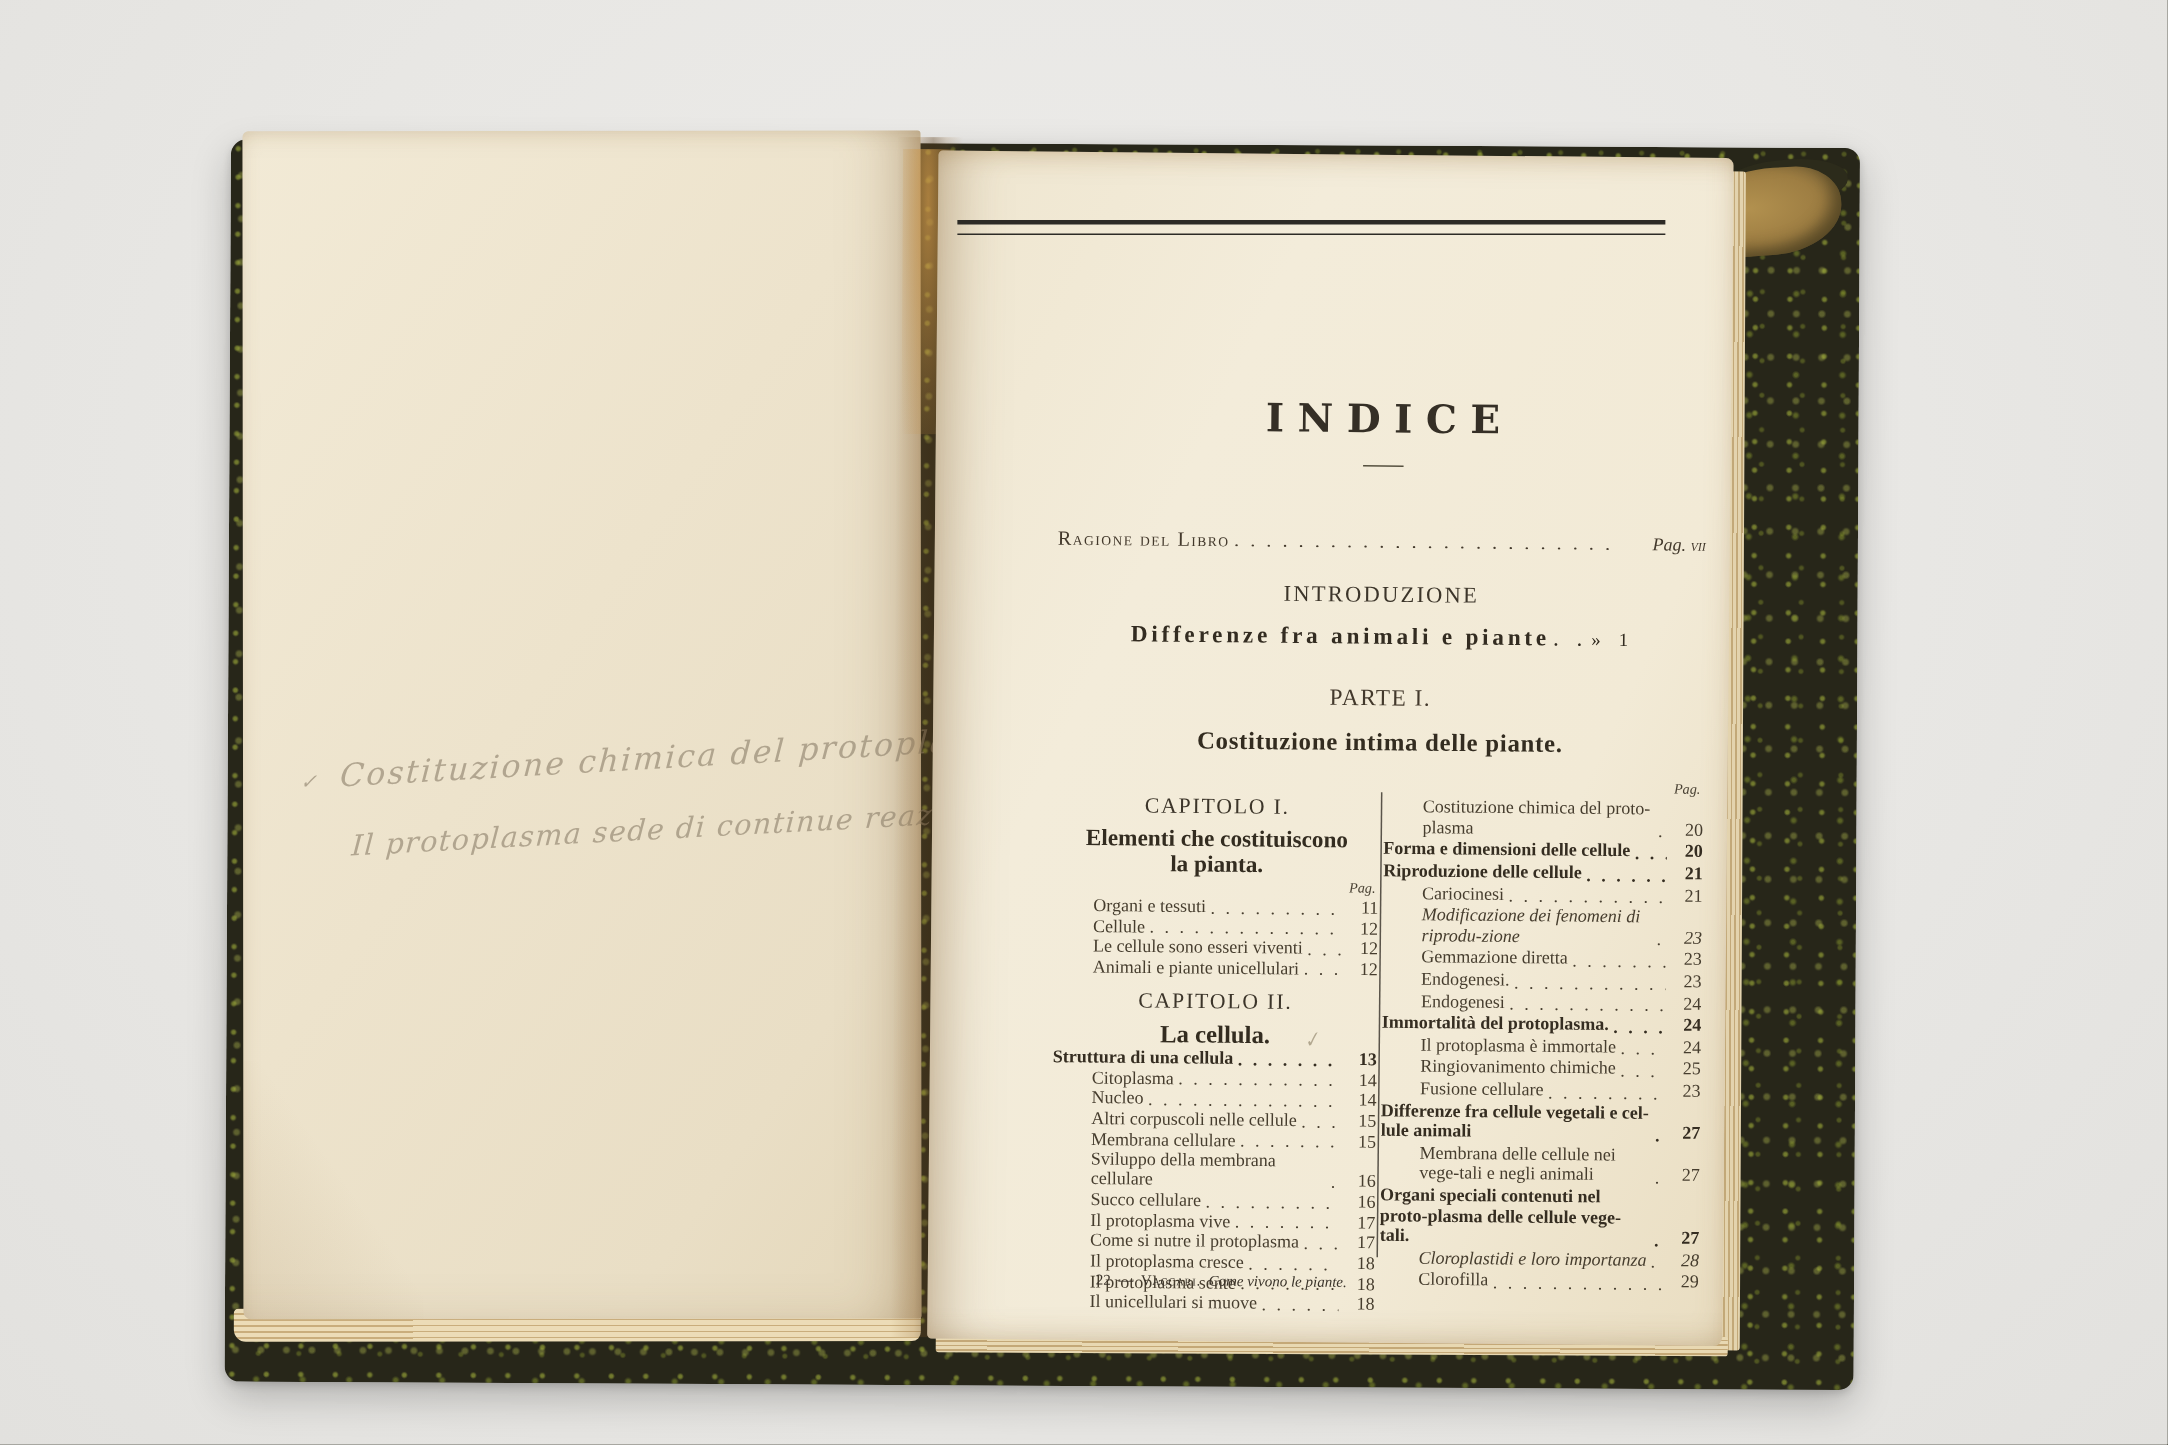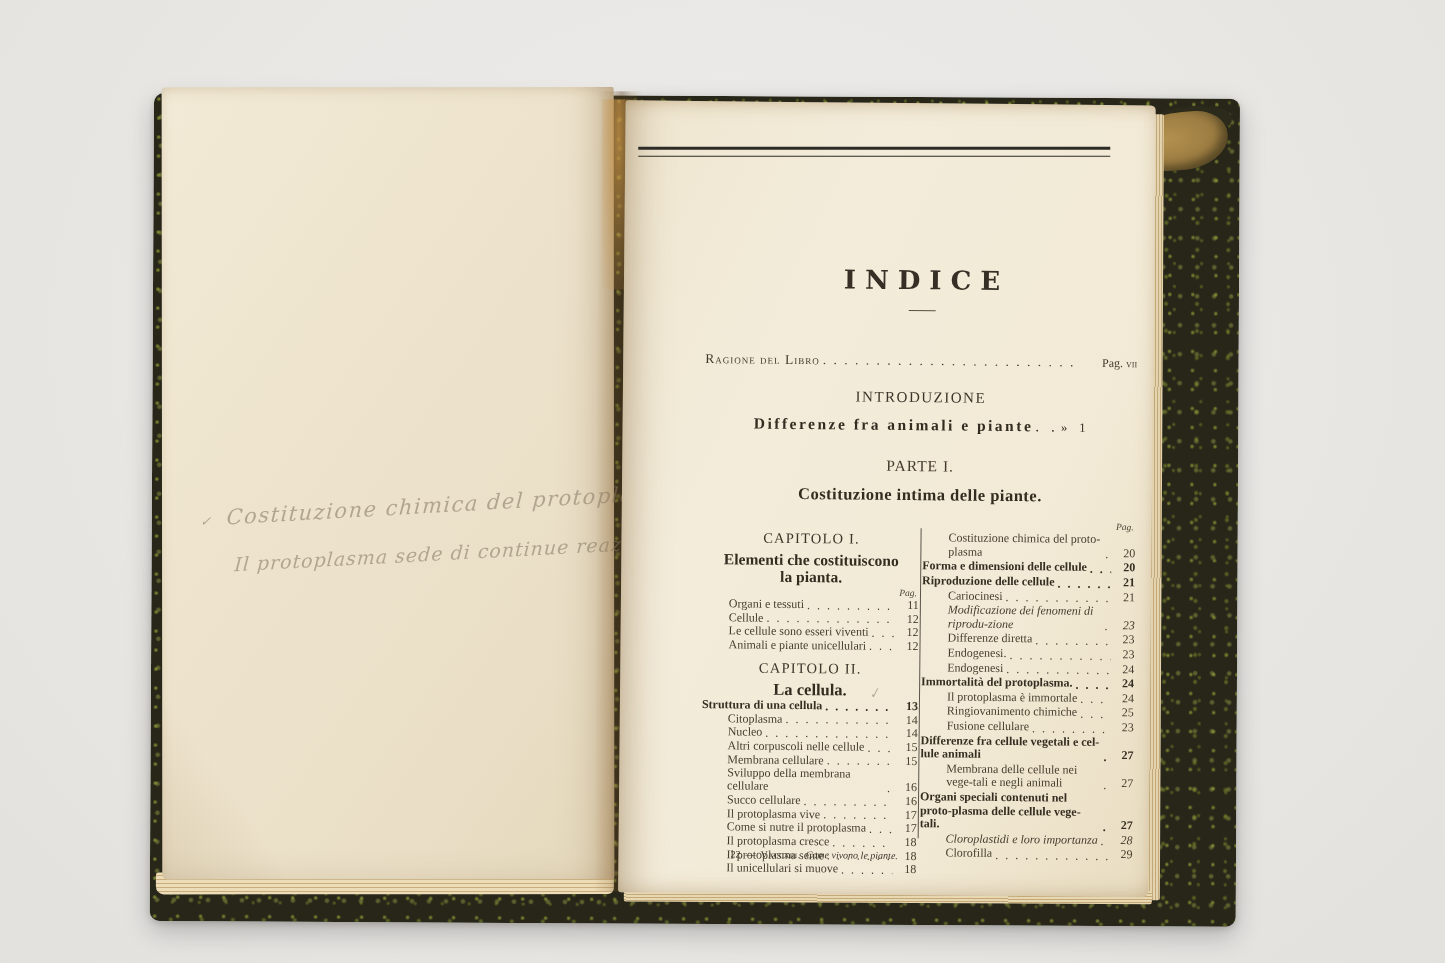--- a/index.html
+++ b/index.html
@@ -44,21 +44,21 @@
     background:linear-gradient(115deg,#efe6d0 0%, #f3ecda 30%, #f2ead6 70%, #e9ddc1 100%);
     box-shadow:inset 30px 0 40px -26px rgba(125,92,48,.5), inset -8px -10px 20px -12px rgba(150,112,60,.38), inset 0 12px 16px -12px rgba(160,120,62,.4);
     transform:rotate(0.25deg);color:#43392c;}
   .rule-top{position:absolute;left:13px;top:44px;width:472px;height:6px;
     border-top:3px solid #2d2b26;border-bottom:1.4px solid #2d2b26;transform:rotate(-0.55deg);}
   .content{position:absolute;left:82px;top:0;width:432px;}
   .indice{margin-top:162px;text-align:center;font-weight:bold;font-size:26px;letter-spacing:9px;padding-left:9px;color:#352f26;font-family:"DejaVu Serif", serif;}
   .indice-rule{width:27px;height:1.3px;background:#55503f;margin:15px auto 0;}
   .ragione{margin-top:42px;display:flex;align-items:baseline;font-size:13.5px;letter-spacing:1px;}
   .sc{font-variant:small-caps;}
-  .pag-ref{font-size:12px;letter-spacing:0;}
+  .pag-ref{font-style:italic;font-size:12px;letter-spacing:0;}
   .pag-ref .sc{font-size:11px;}
   .introduzione{margin-top:20px;text-align:center;font-size:15px;letter-spacing:1.5px;color:#3c352a;}
   .intro-entry{margin-top:10px;display:flex;justify-content:center;align-items:baseline;font-weight:bold;font-size:15.5px;letter-spacing:2.5px;color:#332c21;}
   .intro-dots{letter-spacing:4px;font-weight:normal;margin:0 2px;}
   .intro-pg{font-size:12.5px;letter-spacing:2px;font-weight:normal;}
   .parte{margin-top:23px;text-align:center;font-size:15.5px;letter-spacing:1px;}
   .parte-title{margin-top:10px;text-align:center;font-weight:bold;font-size:16.5px;letter-spacing:.5px;color:#332c20;}
   .columns{margin-top:13px;display:flex;}
   .col-left{width:216px;}
   .divider{width:1px;background:#5a544a;margin:10px 1px 38px 1px;}
@@ -283,21 +283,21 @@
                   <span class="pg">21</span>
                 </div>
 
                 <div class="toc-row italic ind1">
                   <span class="lbl">Modificazione dei fenomeni di riprodu-zione</span>
                   <span class="dots"></span>
                   <span class="pg">23</span>
                 </div>
 
                 <div class="toc-row ind1">
-                  <span class="lbl">Differenze diretta</span>
+                  <span class="lbl">Gemmazione diretta</span>
                   <span class="dots"></span>
                   <span class="pg">23</span>
                 </div>
 
                 <div class="toc-row ind1">
                   <span class="lbl">Endogenesi.</span>
                   <span class="dots"></span>
                   <span class="pg">23</span>
                 </div>
 

